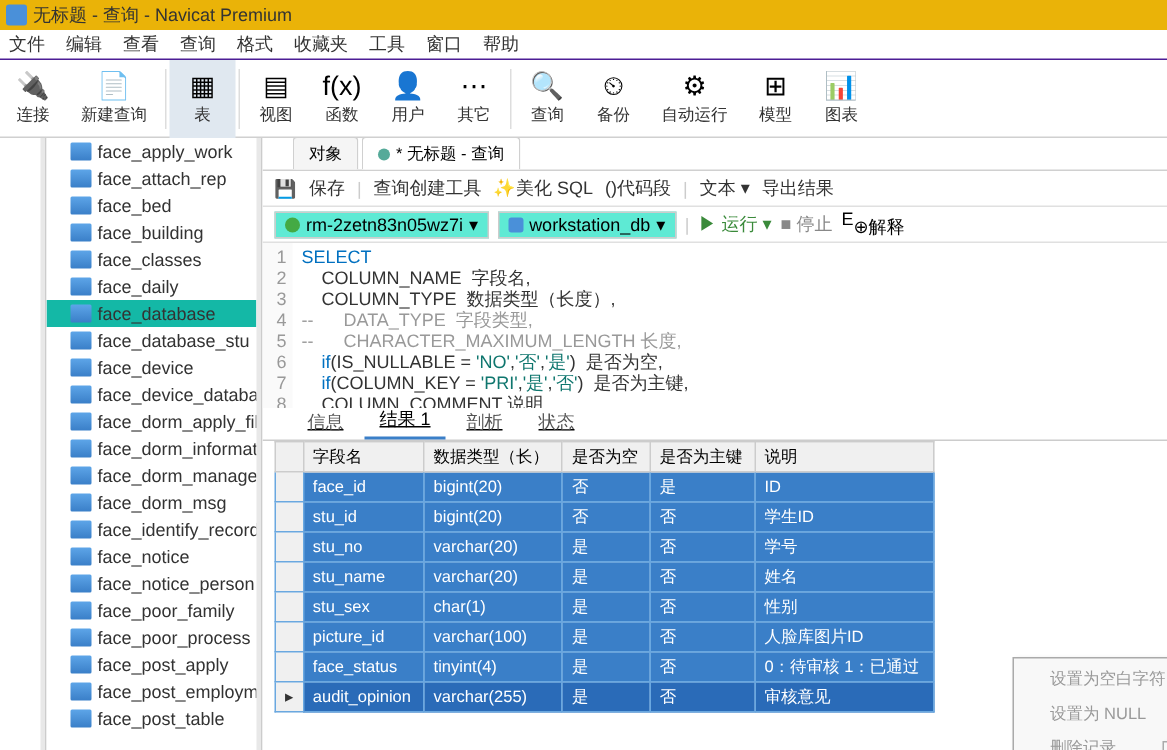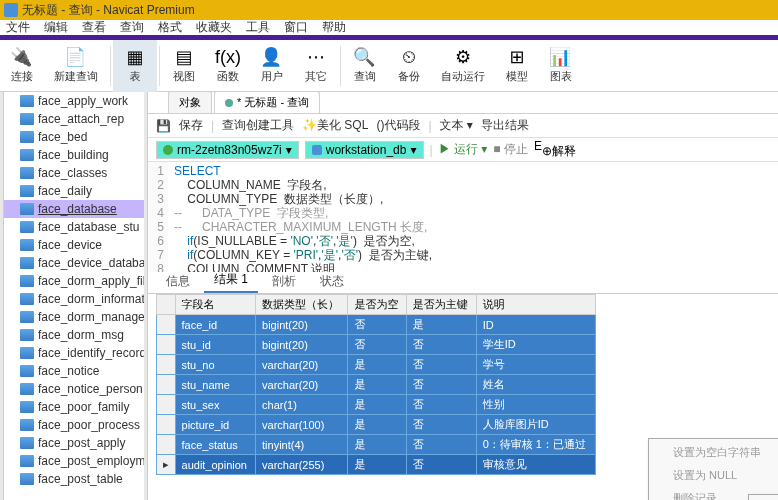--- a/index.html
+++ b/index.html
@@ -1,30 +1,30 @@
 <!DOCTYPE html>
 <html><head>
 <meta charset="utf-8">
 <style>
 * { margin:0; padding:0; box-sizing:border-box; font-family:"Microsoft YaHei",Arial,sans-serif; font-size:12px; }
 body { background:#fff; width:778px; height:500px; overflow:hidden; position:relative; }
 .titlebar { height:20px; background:#eab308; display:flex; align-items:center; padding:0 4px; color:#333; }
 .titlebar .ico { width:14px; height:14px; background:#4a90d9; border-radius:2px; margin-right:4px; }
-.menubar { height:20px; background:#fff; display:flex; align-items:center; padding:0 6px; gap:14px; color:#333; border-bottom:5px solid #4c1d95; }
+.menubar { height:20px; background:#fff; display:flex; align-items:center; padding:0 6px; gap:14px; color:#333; border-bottom:1px solid #4c1d95; }
 .menubar span { cursor:default; }
 .toolbar { height:52px; background:#fff; display:flex; align-items:center; border-bottom:1px solid #d0d0d0; }
 .tbtn { display:flex; flex-direction:column; align-items:center; justify-content:center; padding:4px 10px; height:52px; cursor:default; }
 .tbtn.sel { background:#e0e8f0; }
 .tico { width:24px; height:20px; display:flex; align-items:center; justify-content:center; font-size:18px; }
 .tlab { font-size:11px; color:#333; margin-top:2px; }
 .sep { width:1px; height:40px; background:#ddd; margin:0 2px; }
-.main { display:flex; height:408px; }
+.main { display:flex; height:408px;margin-left:27px; }
 .sidebar { width:140px; overflow:hidden; background:#fff; }
 .sitem { display:flex; align-items:center; height:18px; padding:0 4px 0 16px; gap:4px; white-space:nowrap; color:#333; }
-.sitem.sel { background:#c4b5fd;text-decoration:underline; }
+.sitem.sel { background:#14b8a6; }
 .sico { width:14px; height:12px; background:linear-gradient(#5da5e8,#3a7fc8); border-radius:1px; flex-shrink:0; }
 .content { flex:1; display:flex; flex-direction:column; background:#fff; overflow:hidden; }
 .tabbar { height:22px; display:flex; align-items:flex-end; border-bottom:1px solid #d0d0d0; padding-left:20px; gap:2px; }
 .tab { padding:3px 10px; border:1px solid #d0d0d0; border-bottom:none; background:#f5f5f5; border-radius:3px 3px 0 0; display:flex; align-items:center; gap:4px; font-size:11px; }
 .tab.act { background:#fff; }
 .tdot { width:8px; height:8px; border-radius:50%; background:#5a9; }
 .qbar { height:24px; display:flex; align-items:center; padding:0 8px; gap:8px; border-bottom:1px solid #e0e0e0; font-size:11px; color:#333; }
 .qbar .gico { color:#888; }
 .connbar { height:24px; display:flex; align-items:center; padding:0 8px; gap:6px; border-bottom:1px solid #e0e0e0; font-size:11px; }
 .connbox { border:1px solid #ccc; padding:1px 6px; display:flex; align-items:center; gap:4px; background:#5eead4; }
@@ -32,21 +32,21 @@
 .cyl { width:10px; height:10px; background:#4a90d9; border-radius:2px; }
 .run { color:#3a8a3a; }
 .stop { color:#888; }
 .gutter { width:4px; background:#e8e8e8; border-right:1px solid #ccc; cursor:col-resize; float:left; height:100%; }
 .codearea { height:110px; display:flex; overflow:hidden; font-family:Consolas,monospace; font-size:12px; }
 .lnums { width:20px; text-align:right; padding:2px 4px 2px 0; color:#999; line-height:14px; background:#fafafa; }
 .code { flex:1; padding:2px 6px; line-height:14px; white-space:pre; color:#333; }
 .kw { color:#0070c0; }
 .str { color:#0f766e; }
 .cmt { color:#999; }
-.restabs { height:22px; display:flex; align-items:flex-end; padding-left:8px; gap:4px; border-bottom:1px solid #ccc; font-size:11px; }
+.restabs { height:22px; display:flex; align-items:flex-end; padding-left:20px; gap:4px; border-bottom:1px solid #ccc; font-size:11px;text-decoration:underline; }
 .rtab { padding:3px 10px; color:#555; }
 .rtab.act { border-bottom:2px solid #3a7fc8; color:#000; }
 .grid { flex:1; overflow:visible; position:relative; }
 .gtab { border-collapse:collapse; width:440px; margin-left:8px; }
 .gtab th { background:#f0f0f0; border:1px solid #ccc; padding:2px 6px; text-align:left; font-weight:normal; font-size:11px; height:20px; }
 .gtab td { background:#3a7fc8; color:#fff; border:1px solid #6aa8e0; padding:2px 6px; font-size:11px; height:17px; }
 .gtab tr.srow td { background:#2a6bb8; }
 .rowmark { width:10px; background:#f0f0f0; color:#333; text-align:center; }
 .ctxmenu { position:absolute; background:#f8f8f8; border:1px solid #aaa; box-shadow:2px 2px 4px rgba(0,0,0,0.2); min-width:140px; padding:2px 0; z-index:100; }
 .citem { padding:4px 18px 4px 24px; display:flex; justify-content:space-between; align-items:center; cursor:default; font-size:11px; color:#333; }

